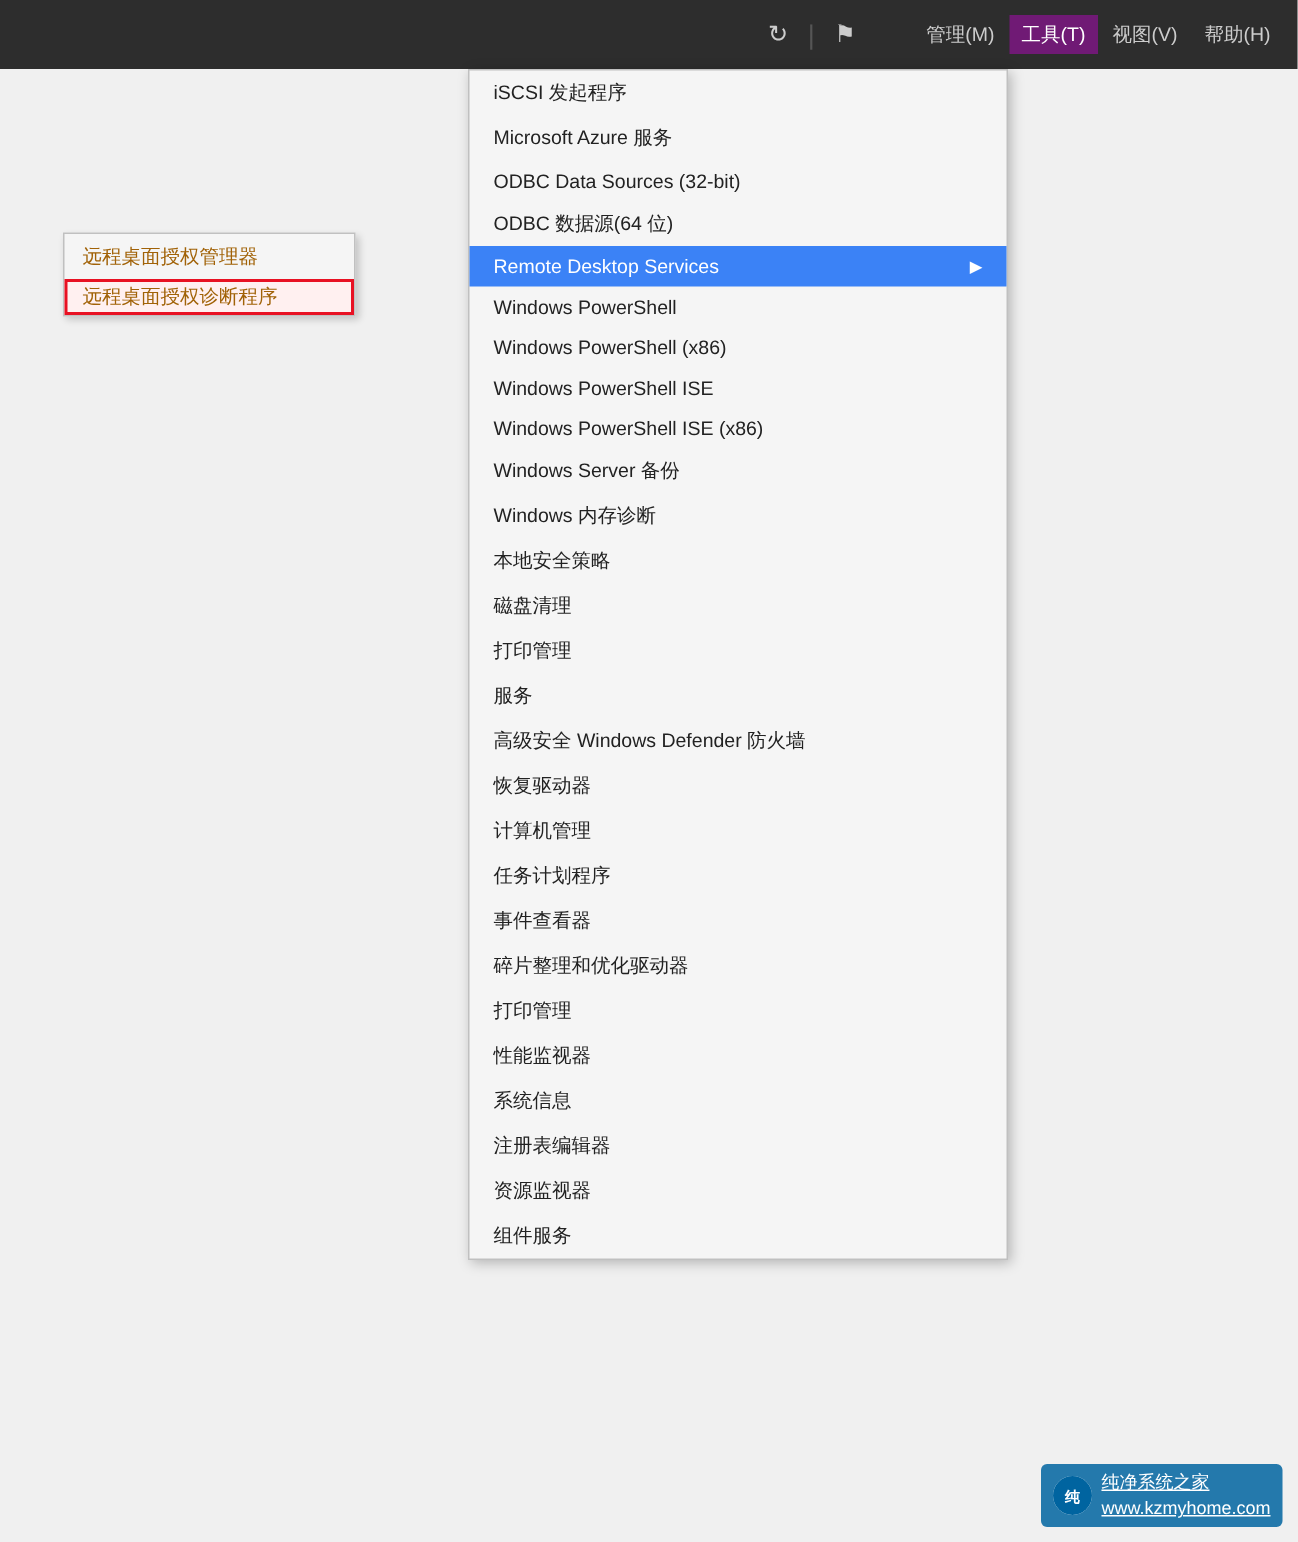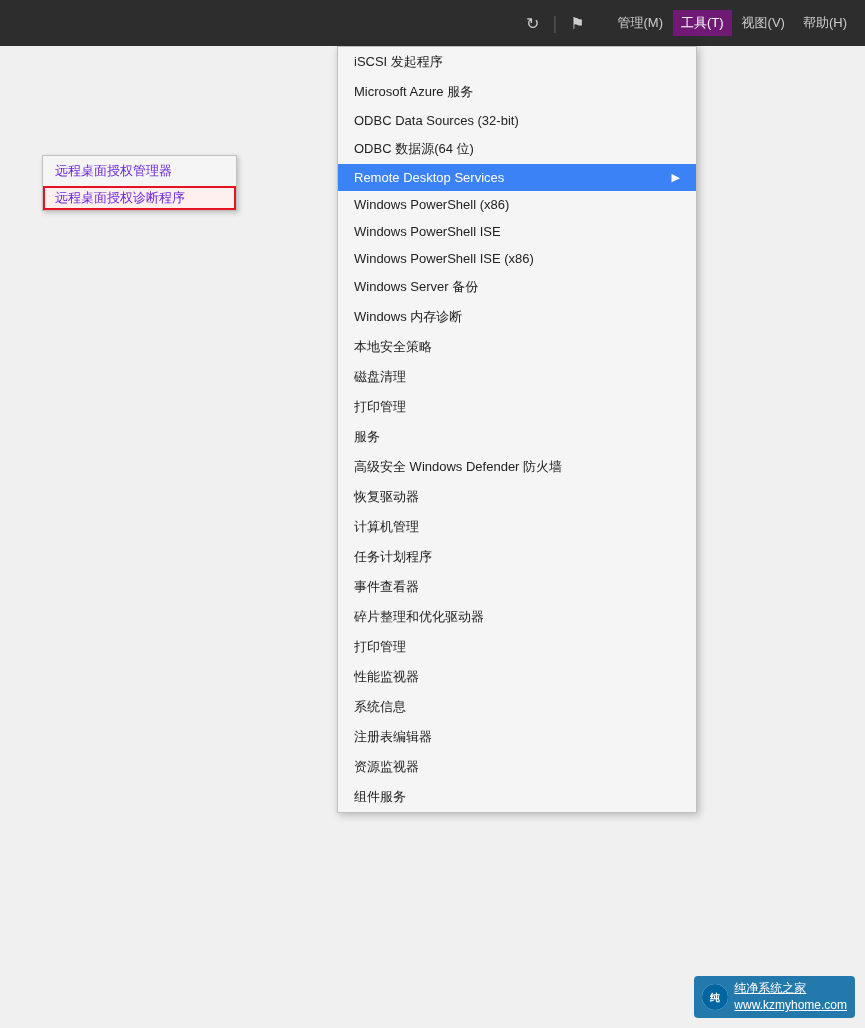--- a/index.html
+++ b/index.html
@@ -32,21 +32,21 @@
       color: #ccc;
       font-size: 16px;
       padding: 4px 6px;
       cursor: pointer;
     }
 
     .toolbar-menu {
       display: flex;
       align-items: center;
       gap: 2px;
-      margin-left: 14px;
+      margin-left: 28px;
     }
 
     .toolbar-menu-item {
       color: #ccc;
       padding: 4px 8px;
       font-size: 13px;
       cursor: pointer;
     }
 
     .toolbar-menu-item.active {
@@ -62,42 +62,41 @@
       width: 195px;
       background: #f5f5f5;
       border: 1px solid #c0c0c0;
       box-shadow: 2px 2px 5px rgba(0,0,0,0.2);
       z-index: 200;
     }
 
     .submenu-left-item {
       padding: 6px 12px;
       font-size: 13px;
-      color: #6d28d9;
+      color: #a16207;
       cursor: pointer;
       white-space: nowrap;
     }
 
     .submenu-left-item.highlighted {
       border: 2px solid #e81123;
       background: #fff0f0;
       padding: 1px 10px;
     }
 
     
     .dropdown-menu {
       position: absolute;
       top: 46px;
       left: 312px;
       width: 360px;
       background: #f5f5f5;
       border: 1px solid #c0c0c0;
       box-shadow: 2px 2px 8px rgba(0,0,0,0.25);
       z-index: 100;
-      margin-left: 25px;
     }
 
     .menu-item {
       padding: 6px 16px;
       font-size: 13px;
       color: #222;
       cursor: pointer;
       display: flex;
       align-items: center;
       justify-content: space-between;
@@ -183,20 +182,23 @@
     <span>ODBC Data Sources (32-bit)</span>
   </div>
   <div class="menu-item">
     <span>ODBC 数据源(64 位)</span>
   </div>
   <div class="menu-item active-item">
     <span>Remote Desktop Services</span>
     <span class="arrow">▶</span>
   </div>
   <div class="menu-item">
+    <span>Windows PowerShell</span>
+  </div>
+  <div class="menu-item">
     <span>Windows PowerShell (x86)</span>
   </div>
   <div class="menu-item">
     <span>Windows PowerShell ISE</span>
   </div>
   <div class="menu-item">
     <span>Windows PowerShell ISE (x86)</span>
   </div>
   <div class="menu-item">
     <span>Windows Server 备份</span>

